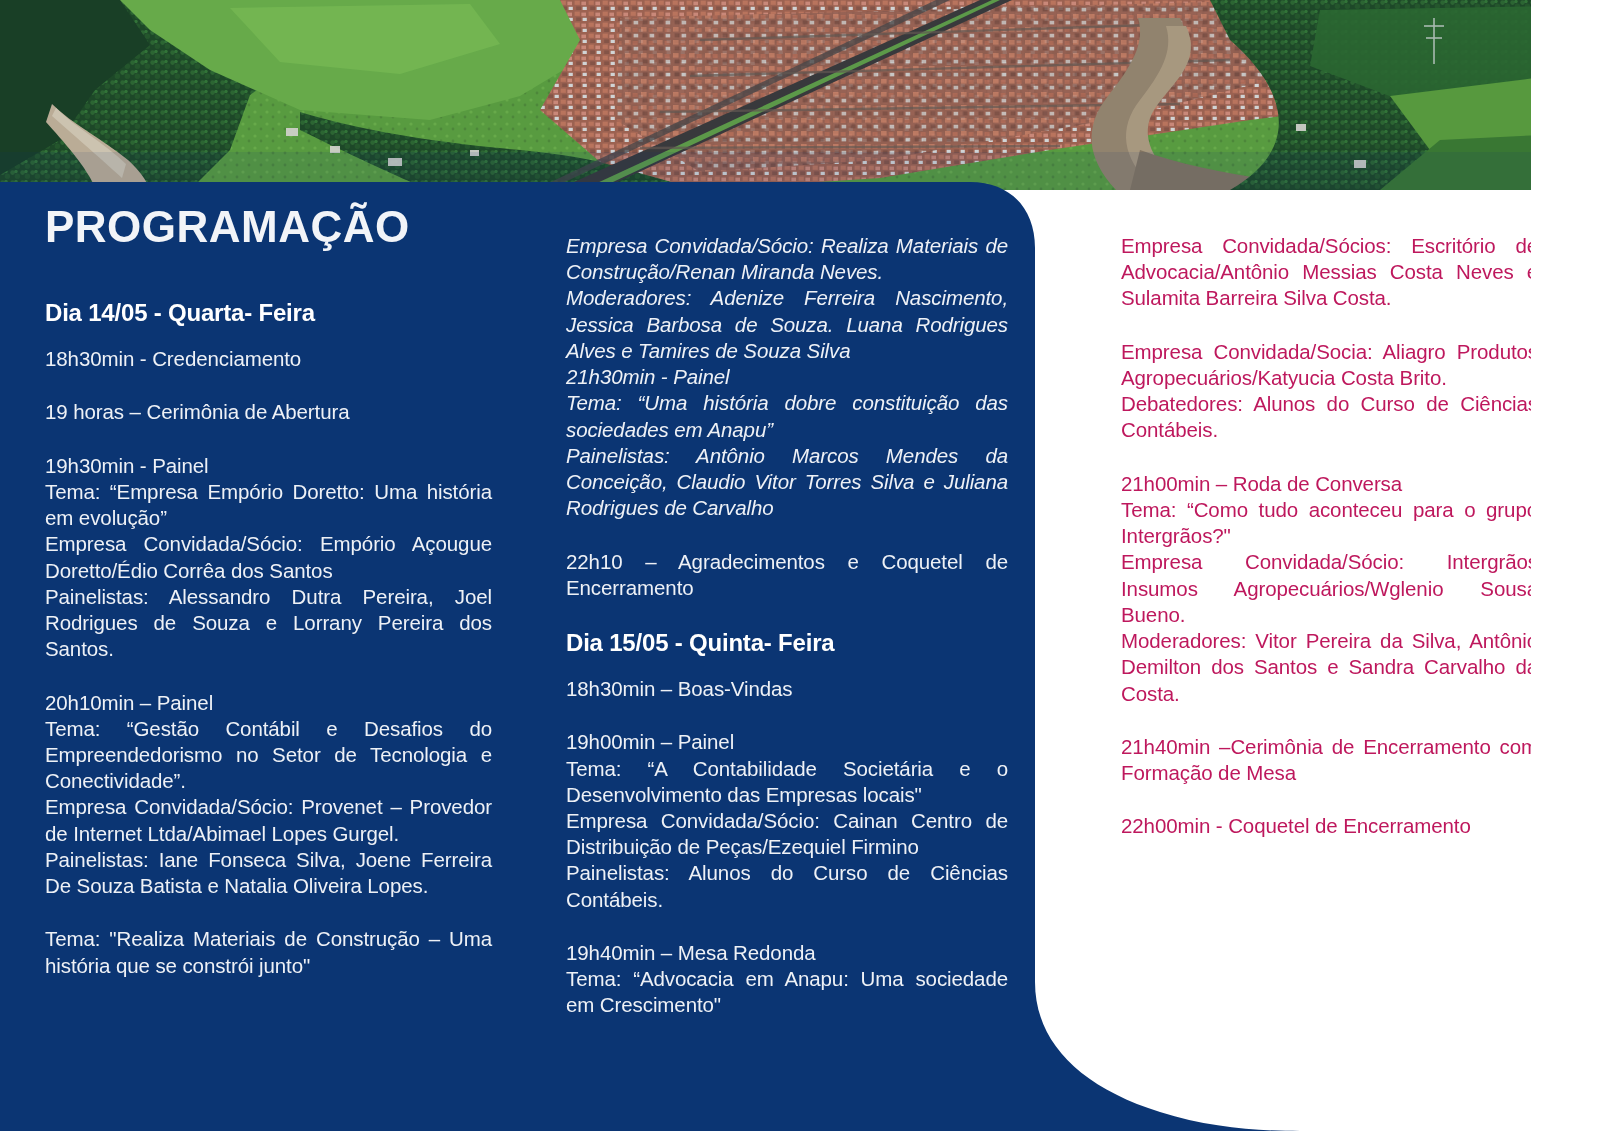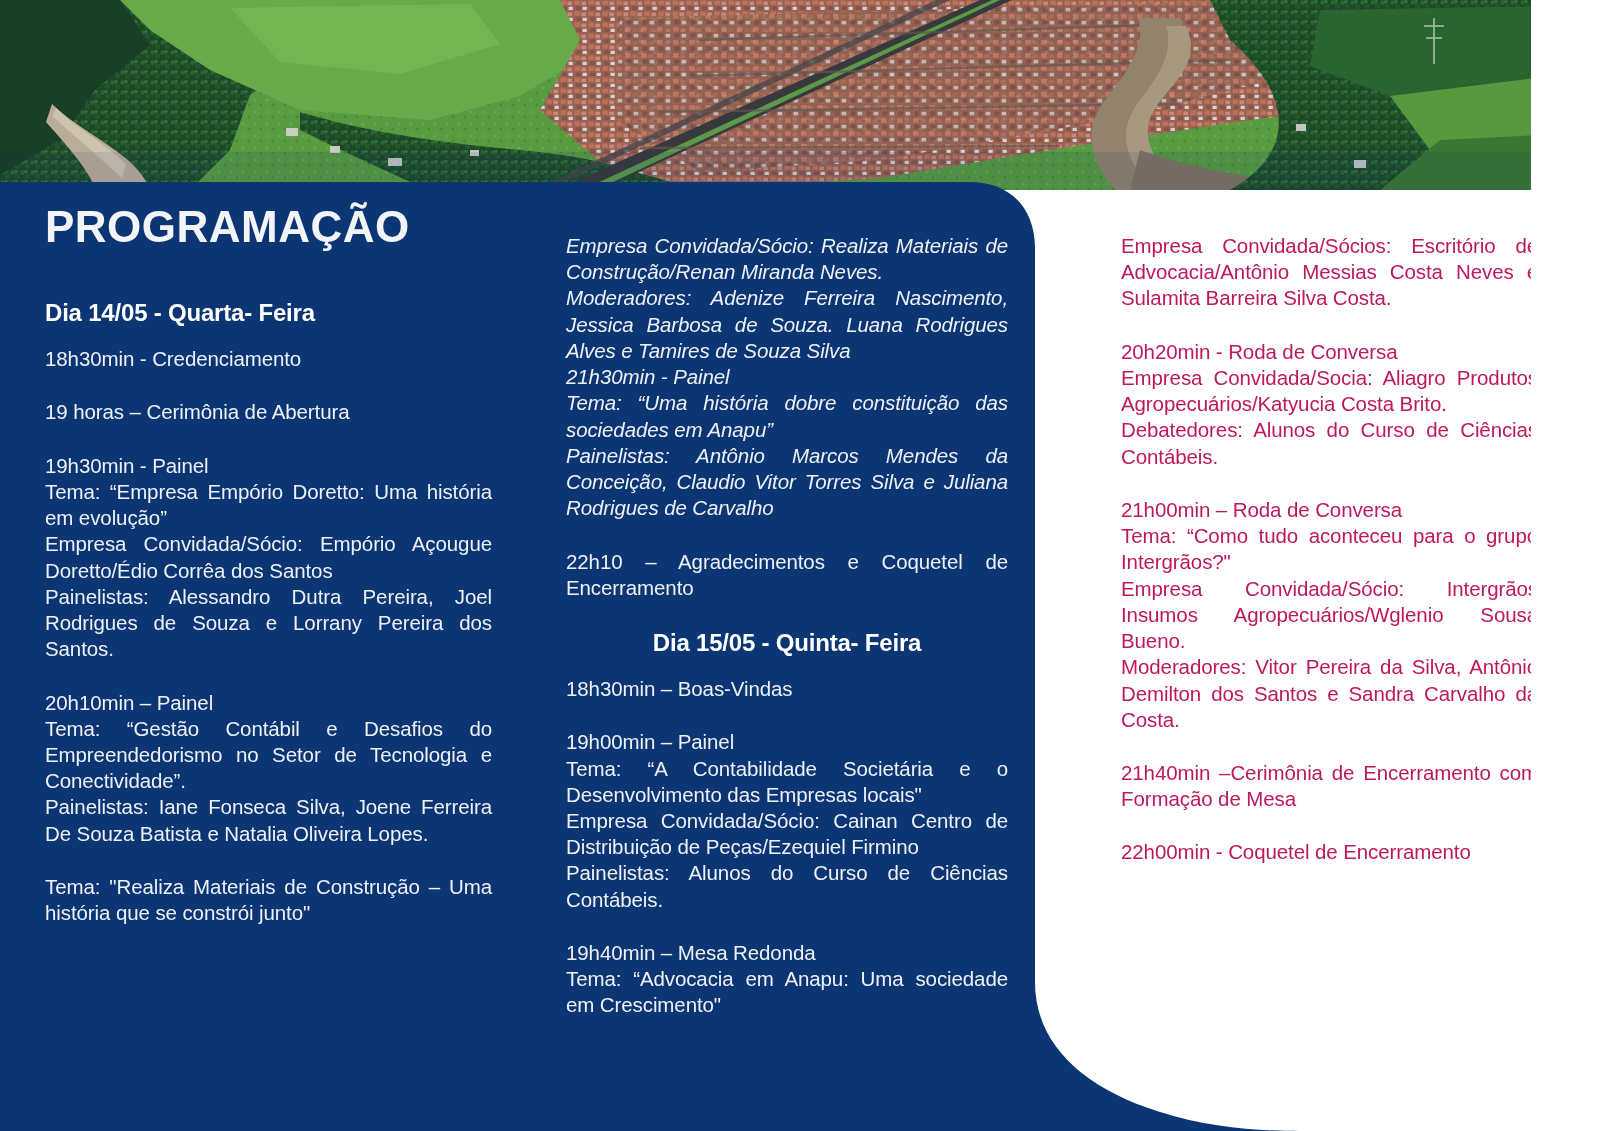--- a/index.html
+++ b/index.html
@@ -96,21 +96,21 @@
 
   
   .block .ln {
     text-align: justify;
     text-align-last: left;
   }
 
   
   .col-2 > .block:first-child,
   .col-3 > .block:first-child { margin-top: 51px; }
-  .col-2 .day-head.mid { margin-top: 8px; text-align: center; }
+  .col-2 .day-head.mid { margin-top: 8px; }
 </style>
 </head>
 <body>
 
 <div id="poster">
 
   <div class="header-photo">
     <svg class="photo-svg" viewBox="0 0 1600 190" preserveAspectRatio="none">
       <defs>
         <linearGradient id="skyG" x1="0" y1="0" x2="1" y2="1">
@@ -237,20 +237,21 @@
       <div class="block">
         <span class="ln">19h30min  - Painel</span>
         <span class="ln">Tema: “Empresa Empório Doretto: Uma história em evolução”</span>
         <span class="ln">Empresa Convidada/Sócio: Empório Açougue Doretto/Édio Corrêa dos Santos</span>
         <span class="ln">Painelistas: Alessandro Dutra Pereira, Joel Rodrigues de Souza e Lorrany Pereira dos Santos.</span>
       </div>
 
       <div class="block">
         <span class="ln">20h10min – Painel</span>
         <span class="ln">Tema: “Gestão Contábil e Desafios do Empreendedorismo no Setor de Tecnologia e Conectividade”.</span>
+        <span class="ln">Empresa Convidada/Sócio: Provenet – Provedor de Internet Ltda/Abimael Lopes Gurgel.</span>
         <span class="ln">Painelistas: Iane Fonseca Silva, Joene Ferreira De Souza Batista e Natalia Oliveira Lopes.</span>
       </div>
 
       <div class="block">
         <span class="ln">Tema: "Realiza Materiais de Construção – Uma história que se constrói junto"</span>
       </div>
     </div>
 
     <div class="col col-2">
 
@@ -285,21 +286,20 @@
       </div>
     </div>
 
     <div class="col col-3">
 
       <div class="block" style="margin-top:51px;">
         <span class="ln">Empresa Convidada/Sócios: Escritório de Advocacia/Antônio Messias Costa Neves e Sulamita Barreira Silva Costa.</span>
       </div>
 
       <div class="block">
-        <span class="ln">20h20min - Roda de Conversa</span>
         <span class="ln">Empresa Convidada/Socia: Aliagro Produtos Agropecuários/Katyucia Costa Brito.</span>
         <span class="ln">Debatedores: Alunos do Curso de Ciências Contábeis.</span>
       </div>
 
       <div class="block">
         <span class="ln">21h00min – Roda de Conversa</span>
         <span class="ln">Tema: “Como tudo aconteceu para o grupo Intergrãos?"</span>
         <span class="ln">Empresa Convidada/Sócio: Intergrãos Insumos Agropecuários/Wglenio Sousa Bueno.</span>
         <span class="ln">Moderadores: Vitor Pereira da Silva, Antônio Demilton dos Santos e Sandra Carvalho da Costa.</span>
       </div>

